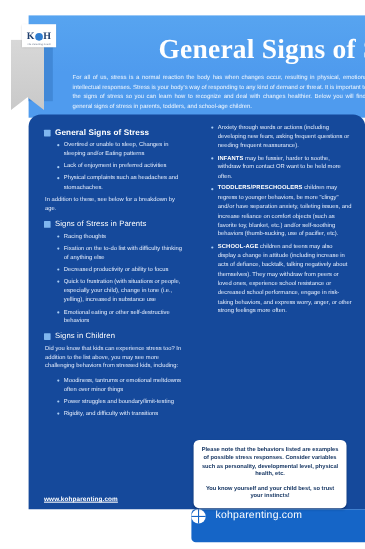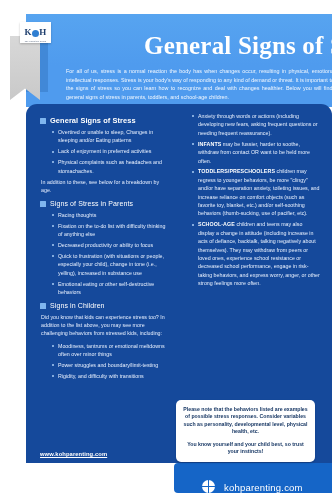--- a/index.html
+++ b/index.html
@@ -119,21 +119,21 @@
   .foot-link{
     position:absolute;left:14px;bottom:6px;
     font-size:5.8px;color:#ffffff;font-weight:bold;
     text-decoration:underline;letter-spacing:.1px;
   }
 
   
   .badge{
     position:absolute;right:0px;bottom:6px;width:158px;height:30px;
     background:#1565c7;border-radius:4px 0 0 4px;
-    display:flex;align-items:flex-end;gap:9px;padding-left:28px;
+    display:flex;align-items:flex-start;gap:9px;padding-left:0;
     box-sizing:border-box;
   }
   .badge-globe{
     width:13px;height:13px;border-radius:50%;
     background:#ffffff;position:relative;flex:0 0 13px;
   }
   .badge-globe::before{
     content:"";position:absolute;left:6px;top:0;width:1px;height:13px;
     background:#1565c7;
   }

